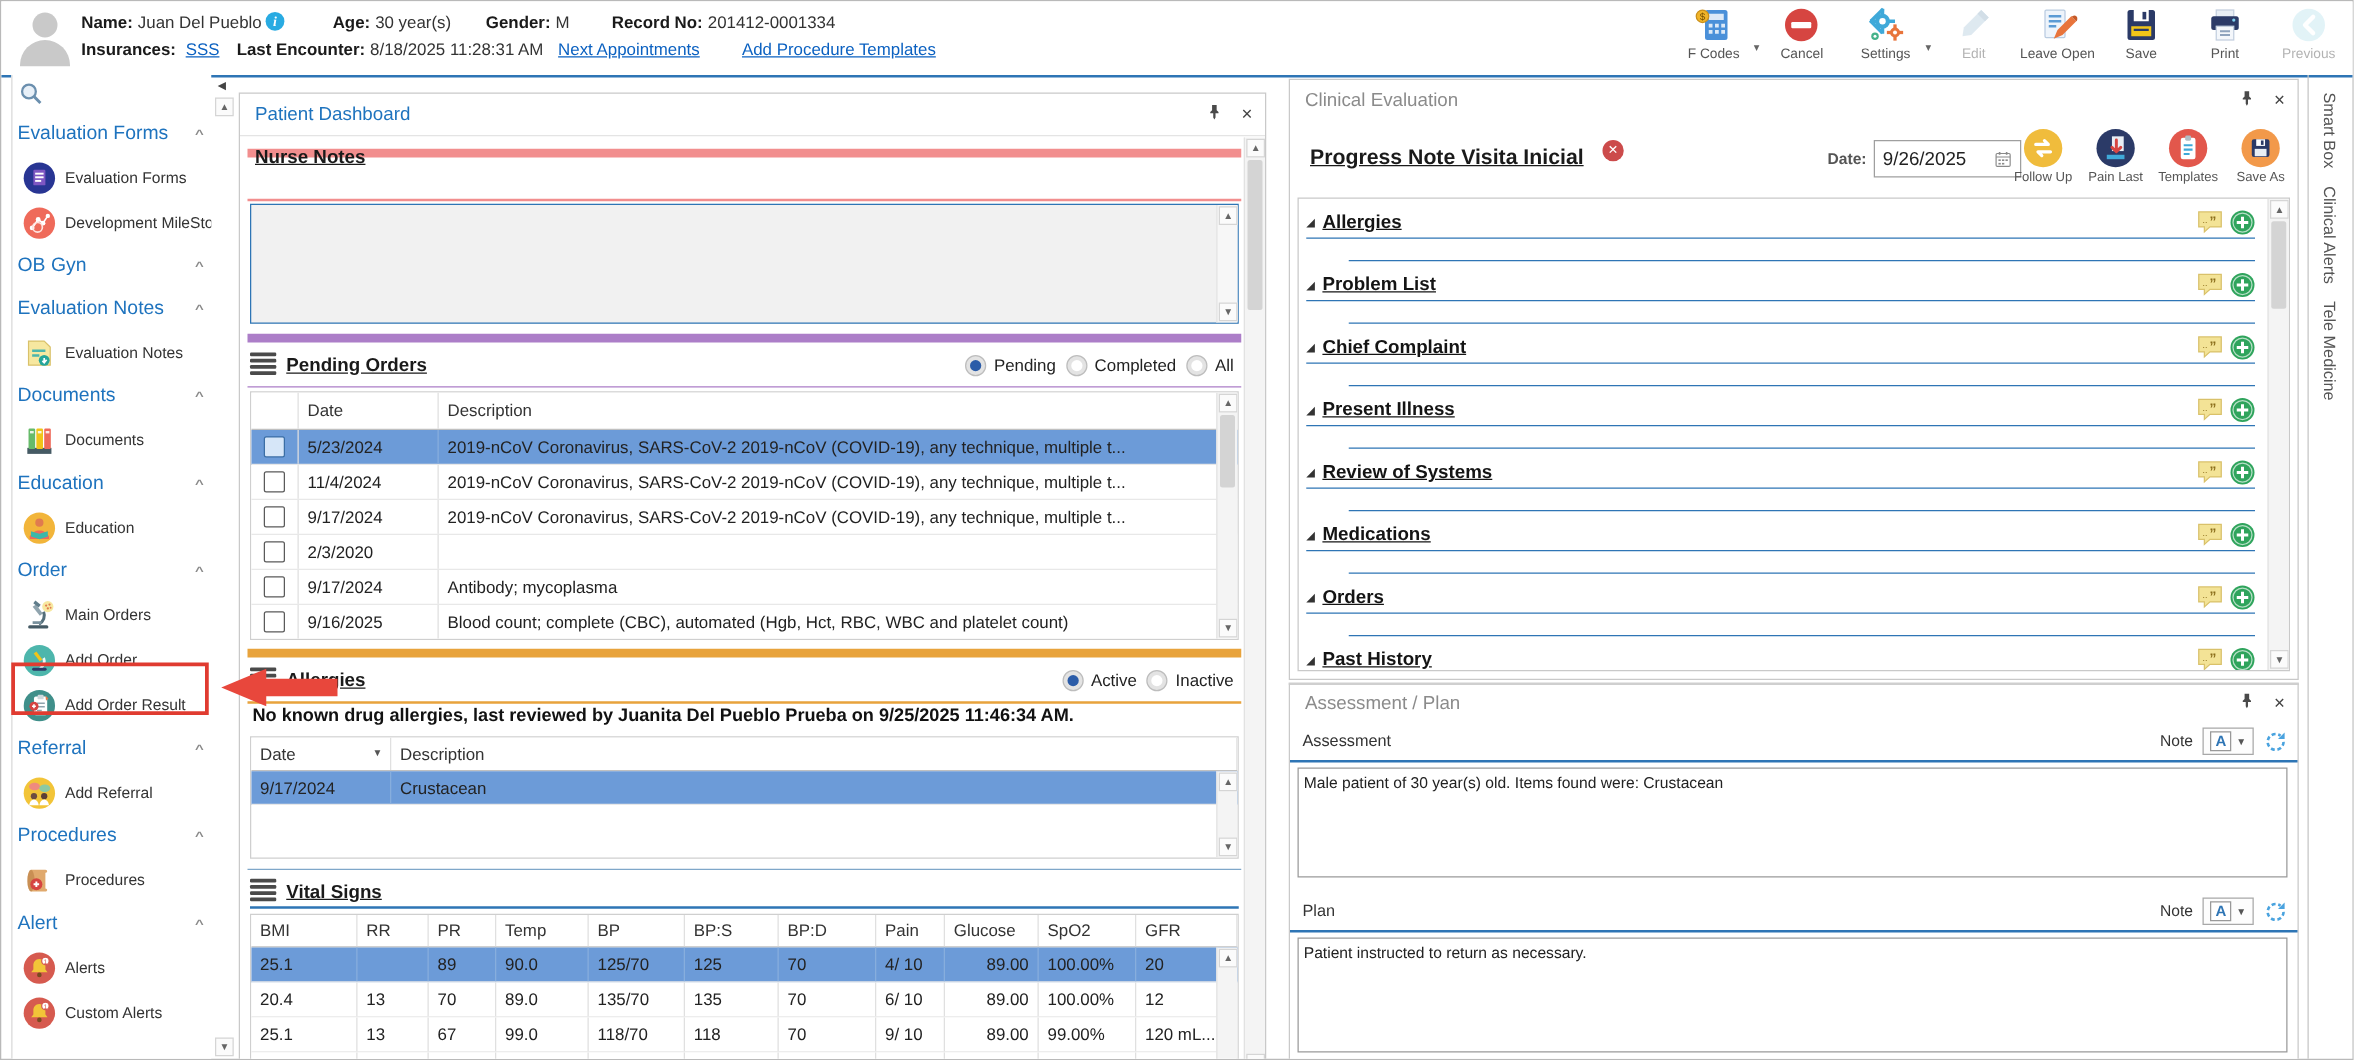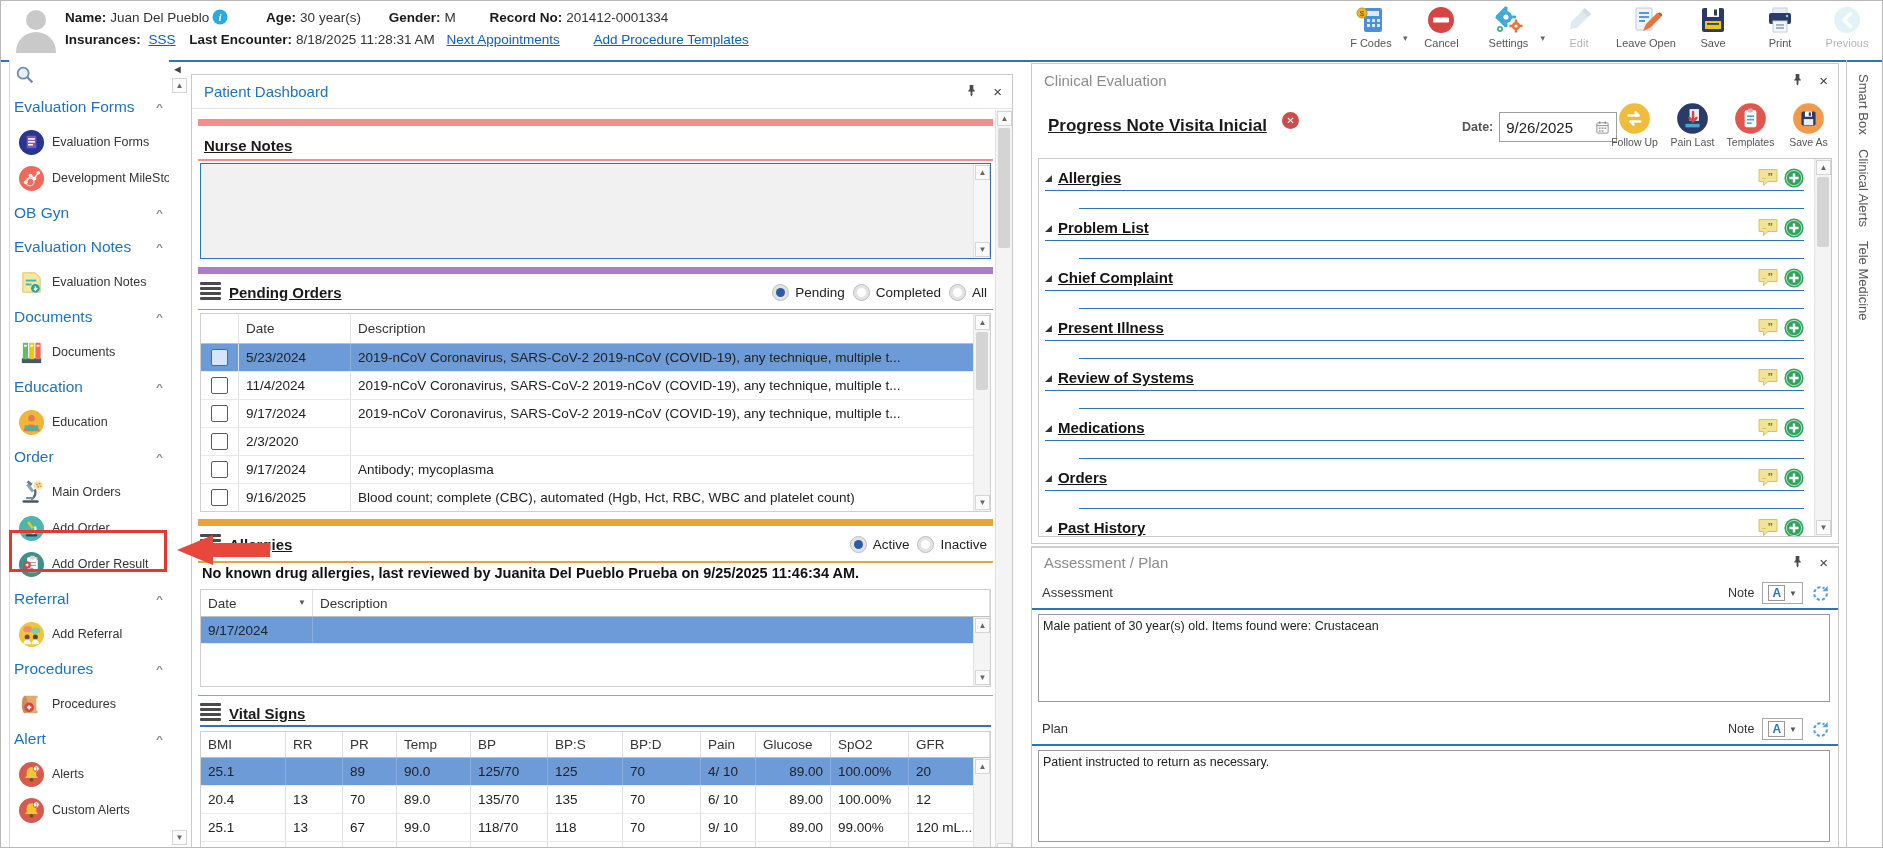--- a/index.html
+++ b/index.html
@@ -64,21 +64,21 @@
   .radio{width:17px;height:17px;border-radius:50%;background:#e3e3e3;border:1px solid #bdbdbd;display:flex;align-items:center;justify-content:center;}
   .radio .dot{width:9px;height:9px;border-radius:50%;background:#fff;}
   .radio.sel .dot{background:#2b5ca8;}
   .radio-label{font-size:13.5px;color:#222;}
 
   
   #dashboard{left:190px;top:62px;width:822px;height:786px;margin-top:11px;}
   #dash-scroll{top:35px;}
   #dash-content{position:absolute;left:6px;right:19px;top:40px;bottom:0;}
   .colorbar{position:absolute;left:0;right:0;height:7px;}
-  #nn-heading{position:absolute;left:6px;top:22px;}
+  #nn-heading{position:absolute;left:6px;top:2px;}
   #nn-line{position:absolute;left:0;right:0;top:44px;height:2px;background:#f28e8e;}
   #nurse-notes-box{position:absolute;left:2px;right:2px;top:48px;height:96px;background:#f1f1f1;border:1px solid #2e75b5;}
   #nurse-notes-box .vscroll{background:#f7f7f7;}
   #po-bar{top:152px;background:#ac7ec8;}
   #po-head{position:absolute;left:2px;right:2px;top:162px;height:30px;display:flex;align-items:center;gap:8px;}
   #po-head .radio-group{margin-left:auto;margin-right:4px;}
   #po-line{position:absolute;left:0;right:0;top:194px;height:1px;background:#ac7ec8;}
   .grid-table{position:absolute;left:2px;right:2px;border:1px solid #cfcfcf;background:#fff;overflow:hidden;}
   .tr{display:flex;height:28px;border-bottom:1px solid #e8e8e8;background:#fff;}
   .tr.thead{height:30px;border-bottom:1px solid #c0c0c0;background:#fff;}
@@ -619,20 +619,21 @@
       <div id="al-line"></div>
       <div id="al-note">No known drug allergies, last reviewed by Juanita Del Pueblo Prueba on 9/25/2025 11:46:34 AM.</div>
       <div class="grid-table" id="allergy-table">
         <div class="tr thead" style="height:27px">
           <span class="td" style="width:112px;line-height:27px"><span>Date</span><span class="sort-arrow" style="top:-1px">▼</span></span>
           <span class="td" style="flex:1;line-height:27px">Description</span>
         </div>
         <div id="allergy-rows">
             <div class="tr selected" style="height: 27px;">
               <span class="td" style="width: 112px; line-height: 27px;">9/17/2024</span>
+              <span class="td" style="flex: 1 1 0%; line-height: 27px;">Crustacean</span>
             </div>
           </div>
         <div class="vscroll" style="top:27px">
           <div class="mini-btn up">▲</div>
           <div class="mini-btn dn">▼</div>
         </div>
       </div>
 
       <div id="vs-topline"></div>
       <div id="vs-head">

